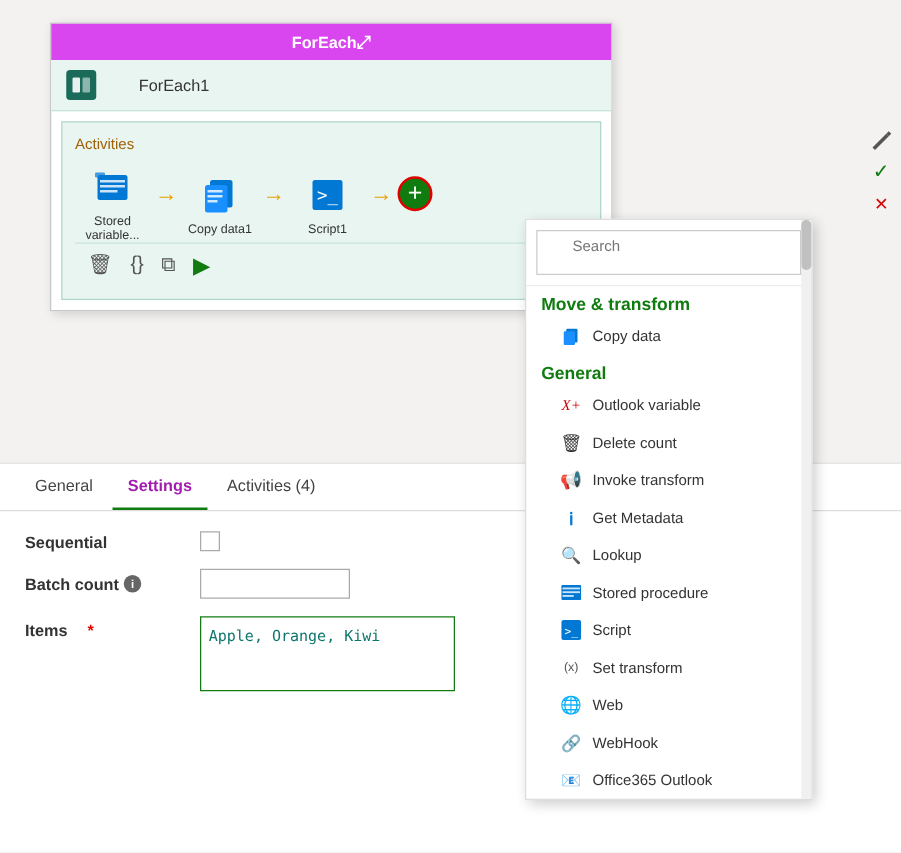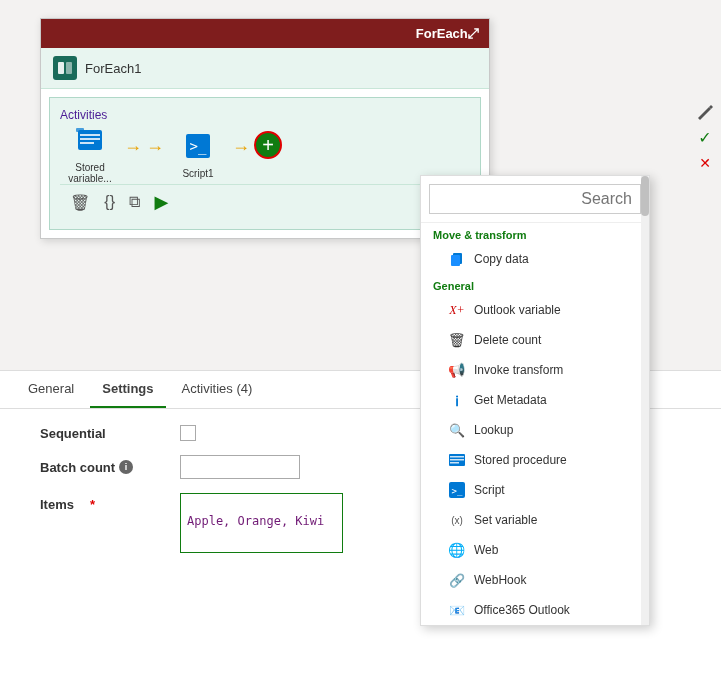--- a/index.html
+++ b/index.html
@@ -18,28 +18,28 @@
       position: absolute;
       top: 18px;
       left: 40px;
       width: 450px;
       background: #fff;
       border: 1px solid #c8c8c8;
       box-shadow: 2px 2px 8px rgba(0,0,0,0.15);
     }
 
     .foreach-titlebar {
-      background: #7f1d1d;
+      background: #d946ef;
       color: #fff;
       font-size: 13px;
       font-weight: 600;
       padding: 6px 10px;
       display: flex;
       align-items: center;
-      justify-content: flex-end;
+      justify-content: center;
     }
 
     .foreach-title-text {
       font-size: 13px;
     }
 
     .expand-icon {
       color: #fff;
       font-size: 14px;
       cursor: pointer;
@@ -60,35 +60,37 @@
       background: #1a6b5a;
       border-radius: 3px;
       display: flex;
       align-items: center;
       justify-content: center;
     }
 
     .foreach-name {
       font-size: 13px;
       color: #333;
+      margin-left: 26px;
     }
 
     
     .activities-area {
       background: #e8f5f0;
       margin: 8px;
       border: 1px solid #b0d8c8;
       padding: 10px;
       min-height: 110px;
       position: relative;
     }
 
     .activities-label {
       font-size: 12px;
-      color: #4c1d95;
+      color: #a16207;
+      margin-bottom: 10px;
     }
 
     .activity-flow {
       display: flex;
       align-items: center;
       gap: 4px;
     }
 
     .activity-item {
       display: flex;
@@ -204,21 +206,21 @@
     .tab {
       padding: 10px 12px;
       font-size: 13px;
       color: #444;
       cursor: pointer;
       border-bottom: 2px solid transparent;
       margin-right: 4px;
     }
 
     .tab.active {
-      color: #404040;
+      color: #a21caf;
       font-weight: 700;
       border-bottom: 2px solid #107c10;
     }
 
     .settings-content {
       padding: 16px 20px;
     }
 
     .field-row {
       display: flex;
@@ -230,21 +232,20 @@
       width: 140px;
       font-size: 13px;
       color: #333;
       display: flex;
       align-items: center;
       gap: 4px;
     }
 
     .field-label.bold {
       font-weight: 700;
-      margin-left: 20px;
     }
 
     .field-label .required {
       color: #e00000;
     }
 
     .info-icon {
       width: 14px;
       height: 14px;
       background: #666;
@@ -260,27 +261,27 @@
     .field-input {
       width: 120px;
       height: 24px;
       border: 1px solid #aaa;
       padding: 2px 6px;
       font-size: 12px;
       outline: none;
     }
 
     .field-textarea {
-      width: 163px;
+      width: 204px;
       height: 60px;
       border: 1px solid #107c10;
-      padding: 20px 6px;
+      padding: 8px 6px;
       font-size: 12px;
       outline: none;
-      color: #701a75;
+      color: #0f766e;
       resize: none;
     }
 
     .checkbox-input {
       width: 16px;
       height: 16px;
       border: 1px solid #aaa;
       background: #fff;
       display: flex;
       align-items: center;
@@ -299,44 +300,43 @@
       z-index: 100;
     }
 
     .search-box {
       padding: 8px;
       border-bottom: 1px solid #eee;
     }
 
     .search-input {
       width: 100%;
-      padding: 5px 8px 5px 28px;
+      padding: 5px 8px 15px 28px;
       border: 1px solid #ccc;
-      font-size: 16px;
+      font-size: 12px;
       outline: none;
       position: relative;
-      text-align: right;
     }
 
     .search-wrapper {
       position: relative;
     }
 
     .search-icon-pos {
       position: absolute;
       left: 8px;
       top: 50%;
       transform: translateY(-50%);
       color: #666;
       font-size: 12px;
     }
 
     .menu-section-label {
       padding: 6px 12px 3px;
-      font-size: 11px;
+      font-size: 14px;
       color: #107c10;
       font-weight: 600;
     }
 
     .menu-item {
       display: flex;
       align-items: center;
       gap: 8px;
       padding: 6px 27px;
       font-size: 12px;
@@ -405,20 +405,32 @@
             <rect x="6" y="14" width="20" height="2" fill="white" opacity="0.8"></rect>
             <rect x="6" y="18" width="14" height="2" fill="white" opacity="0.8"></rect>
             <rect x="2" y="4" width="8" height="4" rx="1" fill="#0078d4" opacity="0.7"></rect>
           </svg>
         </div>
         <span class="activity-label">Stored variable...</span>
       </div>
 
       <div class="arrow">→</div>
 
+      <div class="activity-item">
+        <div class="activity-icon-box">
+          <svg width="32" height="32" viewBox="0 0 32 32">
+            <rect x="8" y="4" width="18" height="22" rx="2" fill="#0078d4"></rect>
+            <rect x="4" y="8" width="18" height="22" rx="2" fill="#1a8fff"></rect>
+            <rect x="6" y="12" width="12" height="2" fill="white" opacity="0.8"></rect>
+            <rect x="6" y="16" width="12" height="2" fill="white" opacity="0.8"></rect>
+            <rect x="6" y="20" width="8" height="2" fill="white" opacity="0.8"></rect>
+          </svg>
+        </div>
+        <span class="activity-label">Copy data1</span>
+      </div>
 
       <div class="arrow">→</div>
 
       <div class="activity-item">
         <div class="activity-icon-box">
           <svg width="32" height="32" viewBox="0 0 32 32">
             <rect x="4" y="4" width="24" height="24" rx="2" fill="#0078d4"></rect>
             <text x="16" y="21" text-anchor="middle" fill="white" font-size="14" font-family="monospace">&gt;_</text>
           </svg>
         </div>
@@ -554,21 +566,21 @@
       <svg width="16" height="16" viewBox="0 0 16 16">
         <rect x="0" y="0" width="16" height="16" rx="2" fill="#0078d4"></rect>
         <text x="8" y="12" text-anchor="middle" fill="white" font-size="9" font-family="monospace">&gt;_</text>
       </svg>
     </span>
     <span>Script</span>
   </div>
 
   <div class="menu-item">
     <span class="menu-item-icon" style="font-size:10px;color:#555;">(x)</span>
-    <span>Set variable</span>
+    <span>Set transform</span>
   </div>
 
   <div class="menu-item">
     <span class="menu-item-icon" style="font-size:14px;">🌐</span>
     <span>Web</span>
   </div>
 
   <div class="menu-item">
     <span class="menu-item-icon" style="font-size:13px;">🔗</span>
     <span>WebHook</span>

